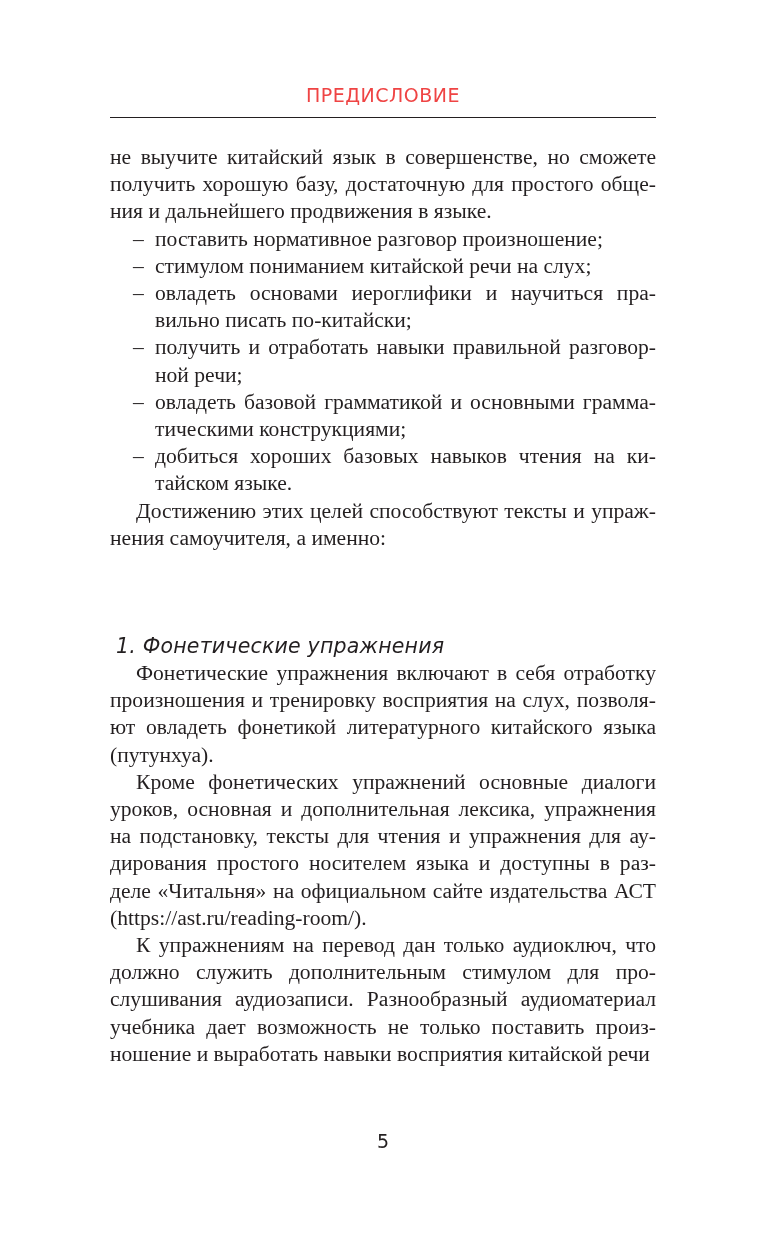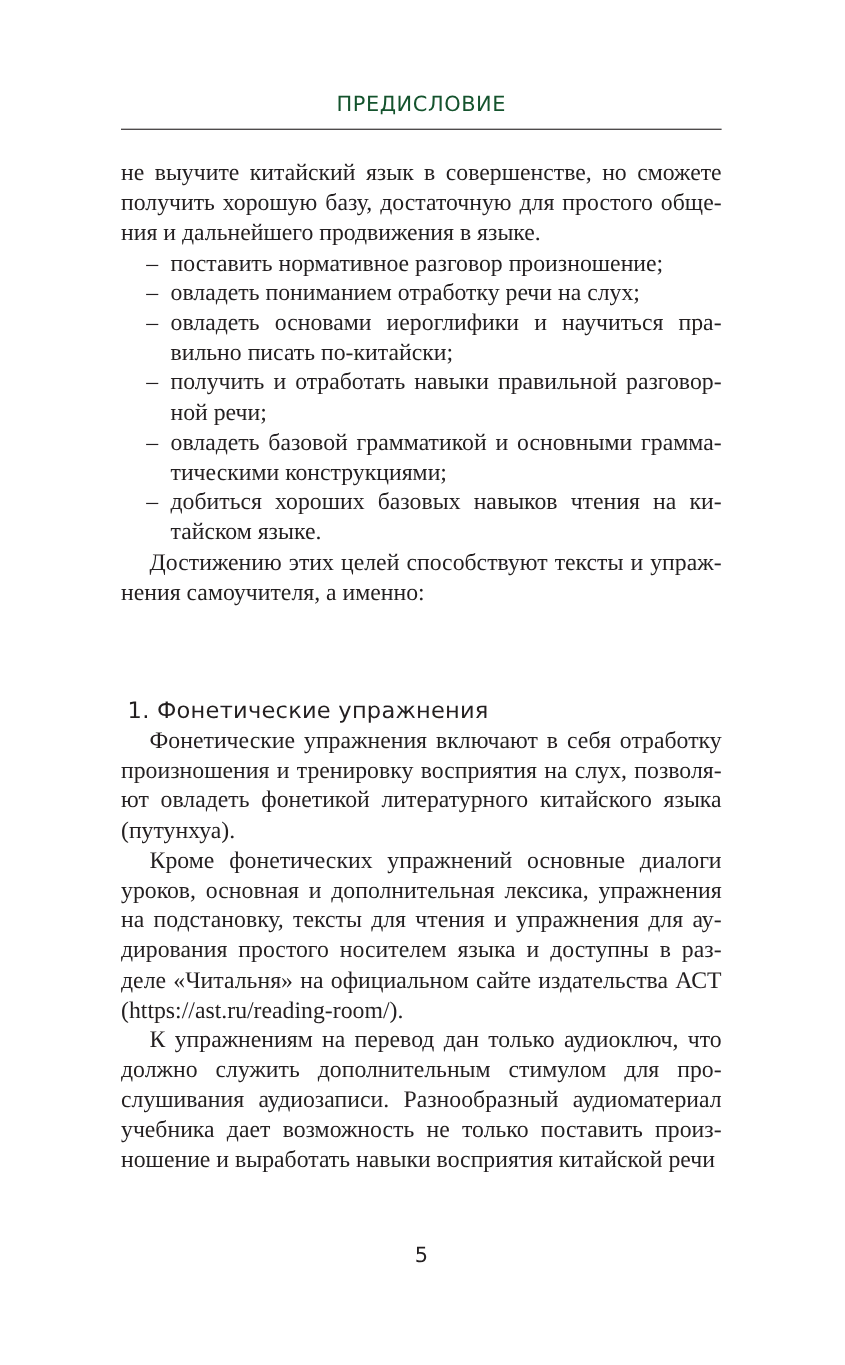--- a/index.html
+++ b/index.html
@@ -16,21 +16,21 @@
     }
     .running-head {
       position: absolute;
       left: 110px;
       width: 546px;
       top: 84px;
       text-align: center;
       font-family: "DejaVu Sans", sans-serif;
       font-size: 19px;
       letter-spacing: 0.5px;
-      color: #14532d;
+      color: #ef4444;
     }
     .head-rule {
       position: absolute;
       left: 110px;
       width: 546px;
       top: 117px;
       height: 0;
       border-top: 1.3px solid #231f20;
     }
     .text-block {
@@ -65,20 +65,21 @@
     .section-heading {
       font-family: "DejaVu Sans", sans-serif;
       font-size: 20.5px;
       font-weight: normal;
       margin: 0;
       padding-left: 6px;
       margin-top: 81px;
       line-height: 27px;
       text-align: left;
       letter-spacing: 0.2px;
+      font-style: italic;
     }
     .folio {
       position: absolute;
       left: 110px;
       width: 546px;
       top: 1130px;
       text-align: center;
       font-family: "DejaVu Sans", sans-serif;
       font-size: 19px;
     }
@@ -87,21 +88,21 @@
 <body>
 
 <div class="running-head">ПРЕДИСЛОВИЕ</div>
 <div class="head-rule"></div>
 
 <div class="text-block">
   <p class="para no-indent">не выучите китайский язык в совершенстве, но сможете получить хорошую базу, достаточную для простого обще­ния и дальнейшего продвижения в языке.</p>
 
   <div>
     <p class="list-item"><span class="dash">–</span><span>поставить нормативное разговор произношение;</span></p>
-    <p class="list-item"><span class="dash">–</span><span>овладеть пониманием отработку речи на слух;</span></p>
+    <p class="list-item"><span class="dash">–</span><span>стимулом пониманием китайской речи на слух;</span></p>
     <p class="list-item"><span class="dash">–</span><span>овладеть основами иероглифики и научиться пра­вильно писать по-китайски;</span></p>
     <p class="list-item"><span class="dash">–</span><span>получить и отработать навыки правильной разговор­ной речи;</span></p>
     <p class="list-item"><span class="dash">–</span><span>овладеть базовой грамматикой и основными грамма­тическими конструкциями;</span></p>
     <p class="list-item"><span class="dash">–</span><span>добиться хороших базовых навыков чтения на ки­тайском языке.</span></p>
   </div>
 
   <p class="para">Достижению этих целей способствуют тексты и упраж­нения самоучителя, а именно:</p>
 
   <h2 class="section-heading">1. Фонетические упражнения</h2>
 

